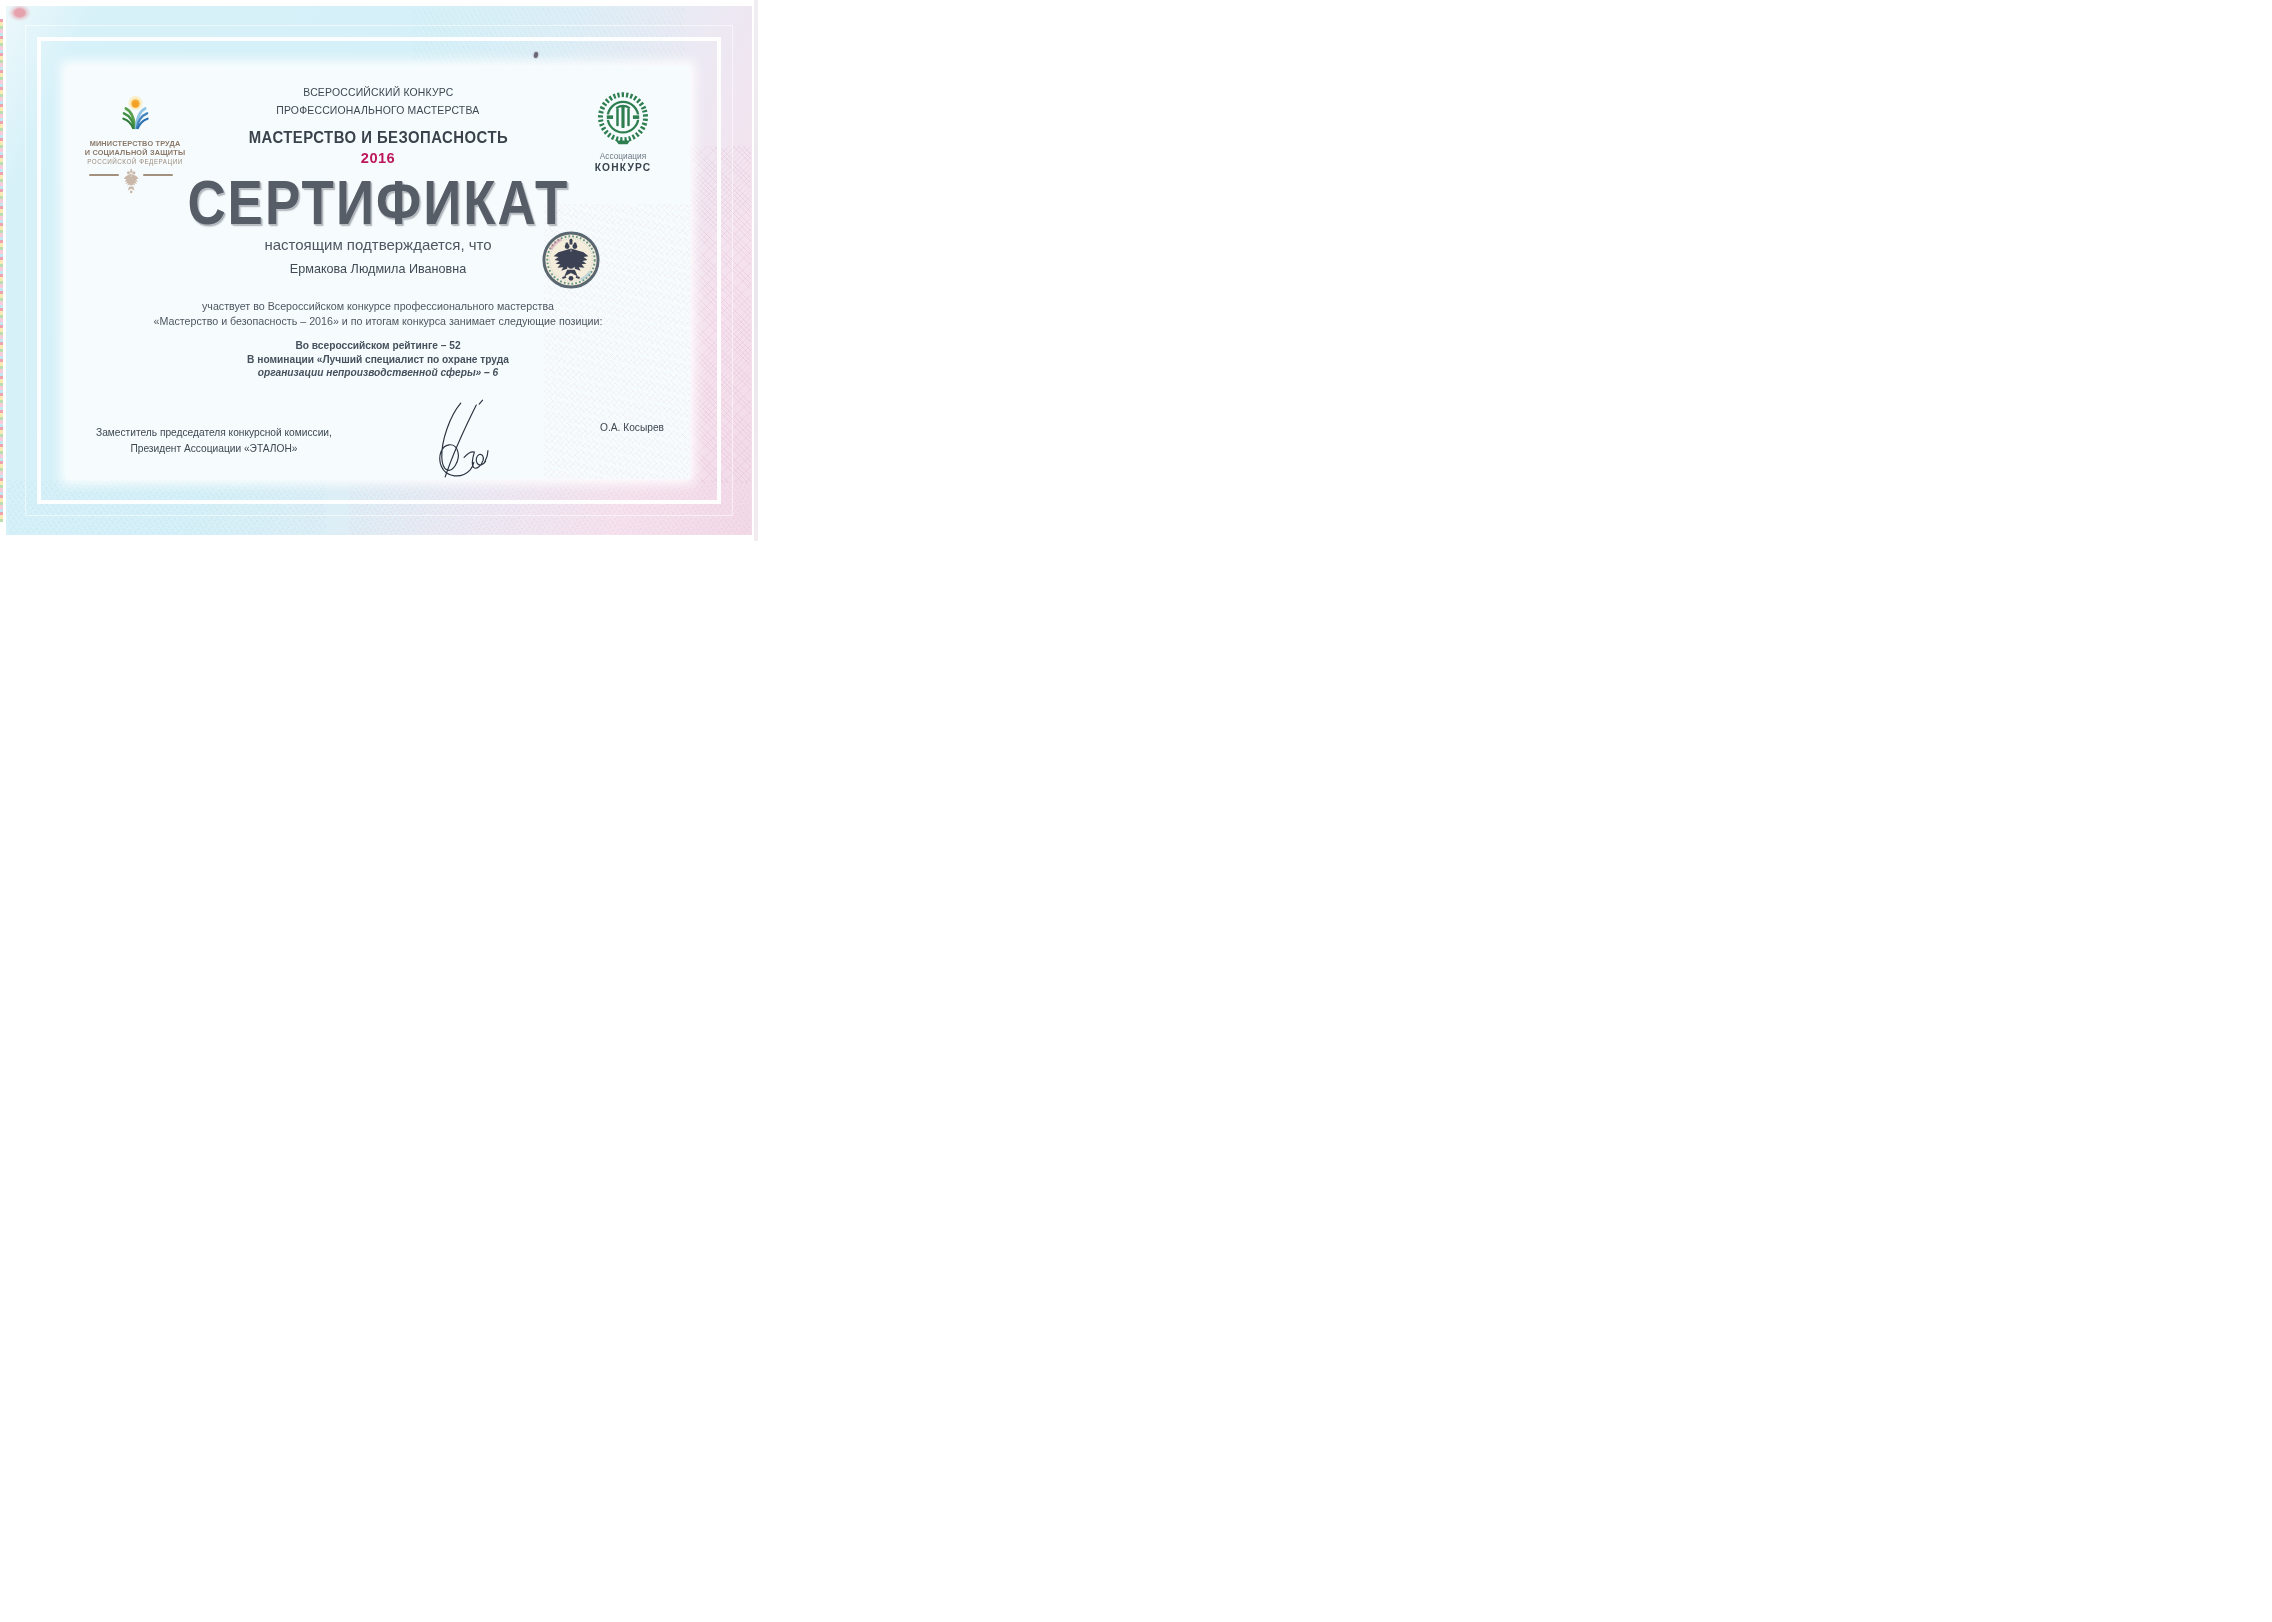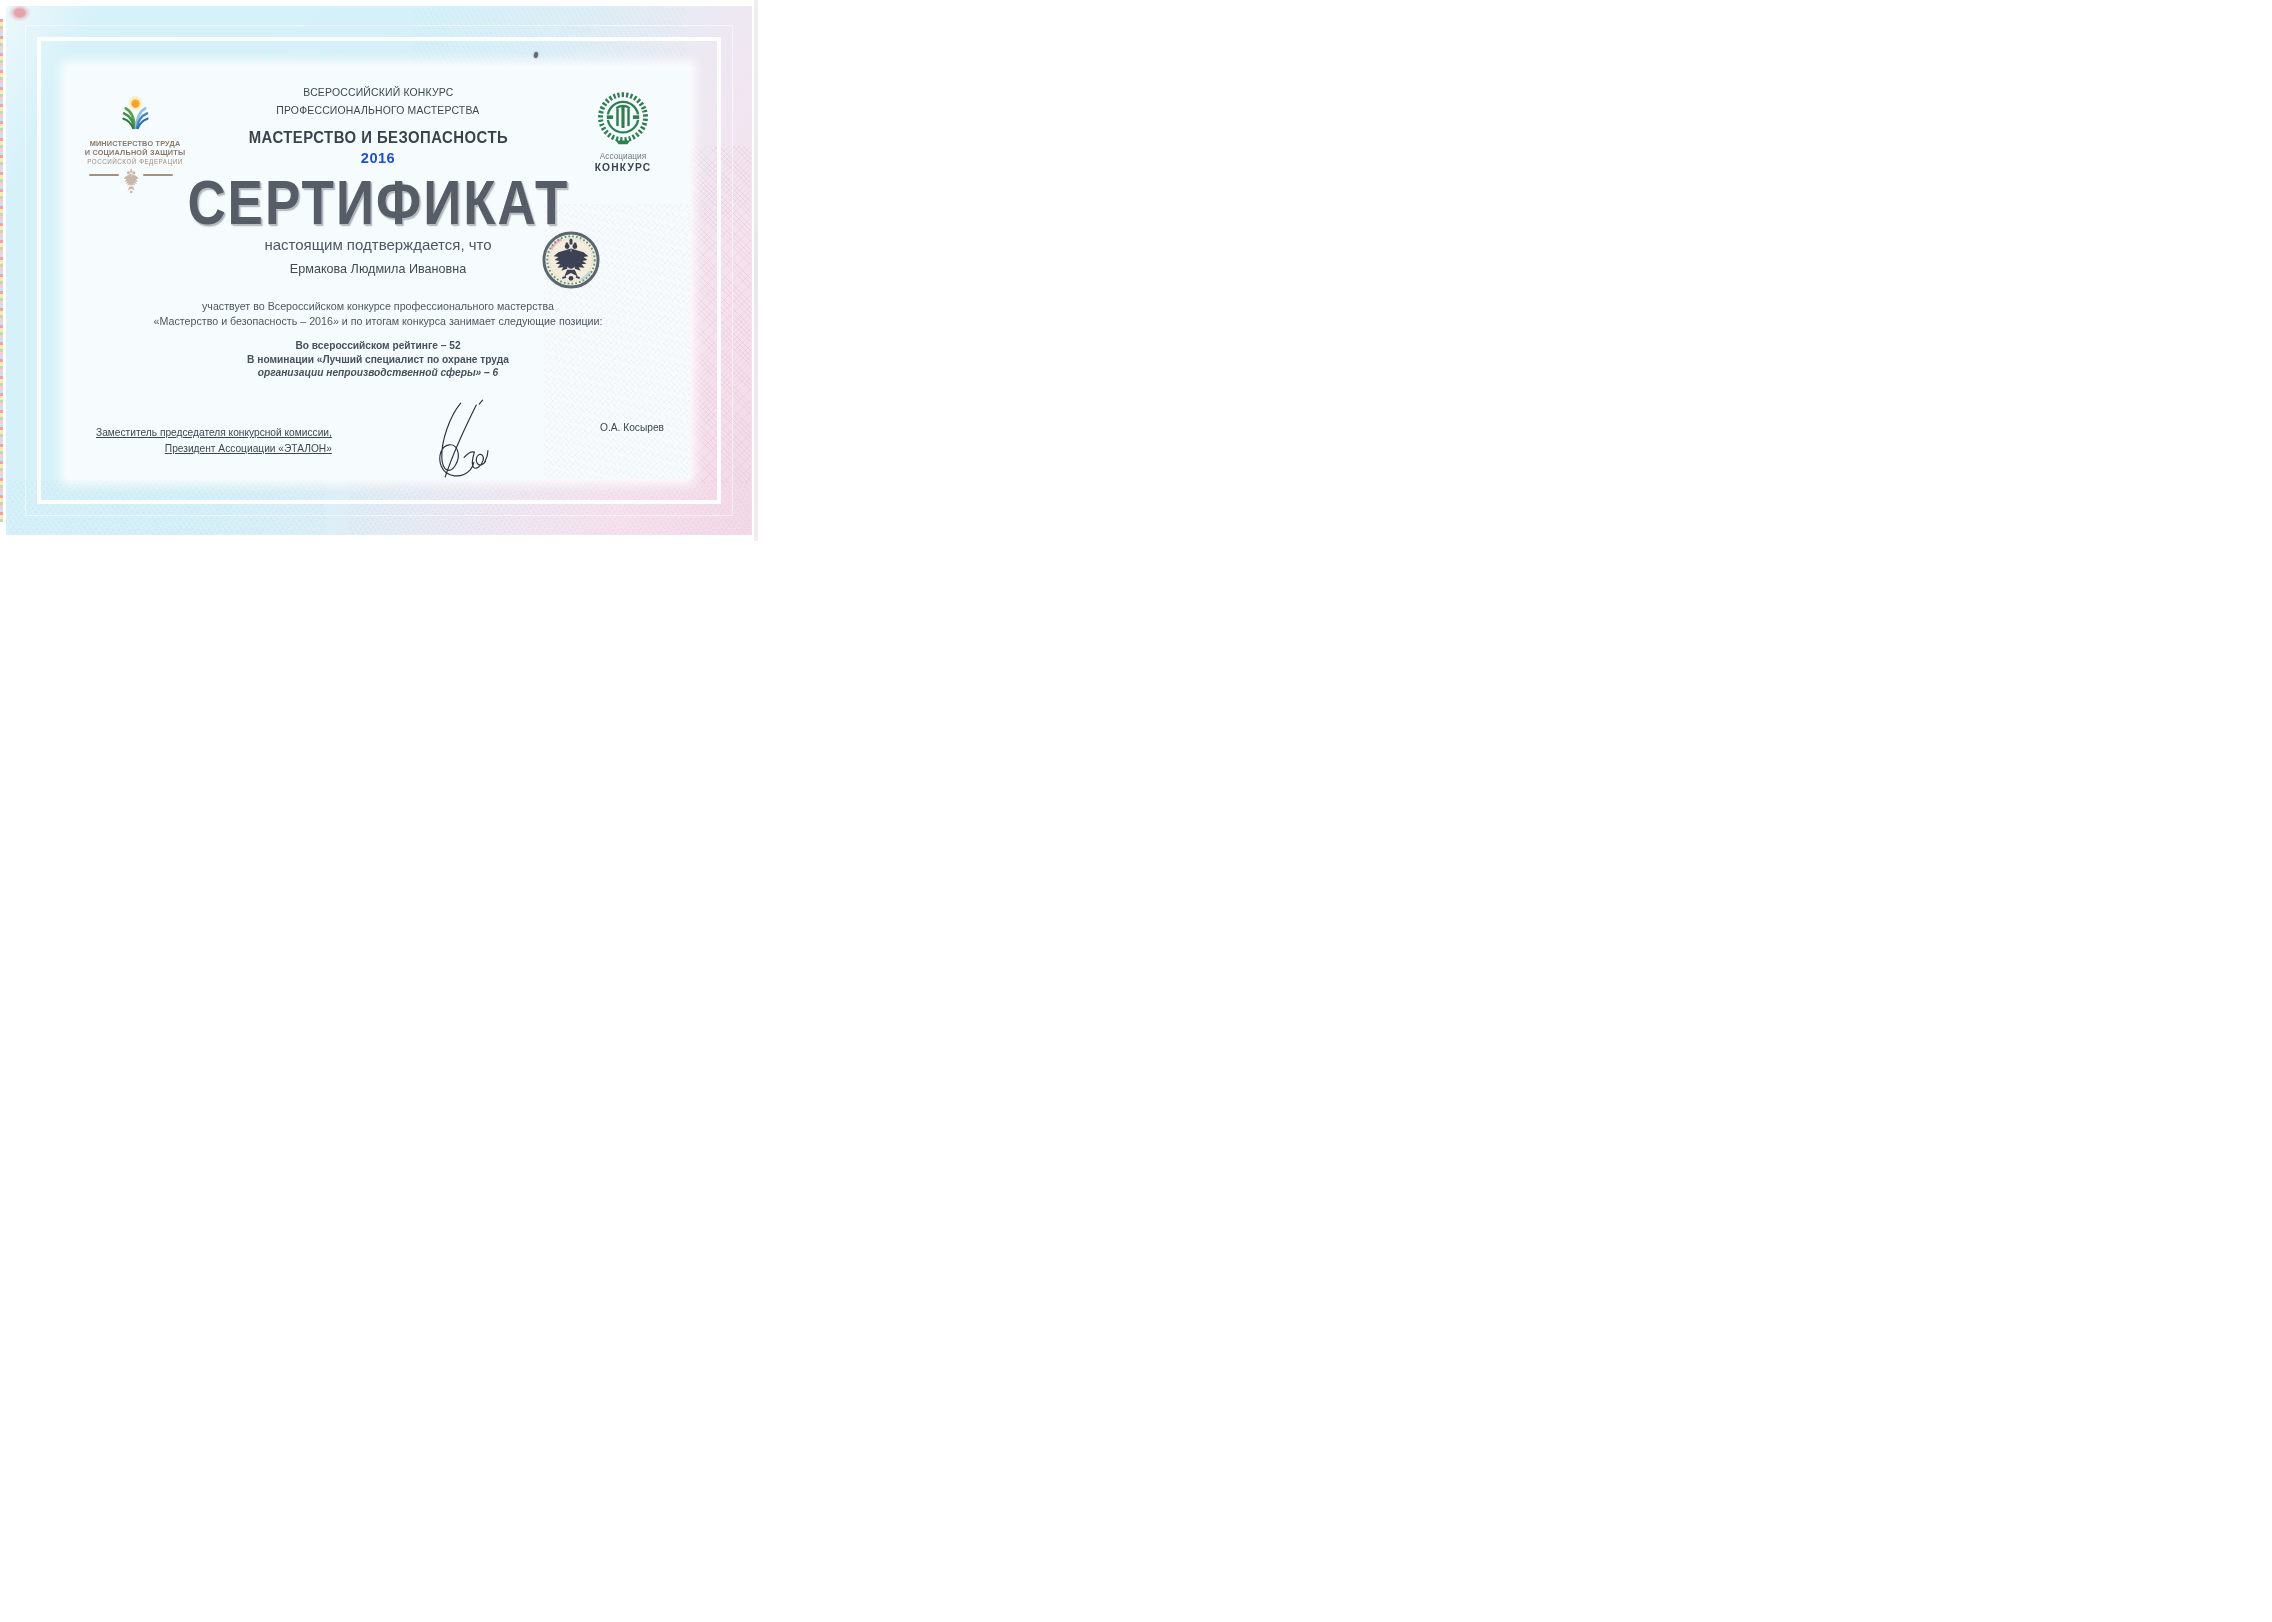--- a/index.html
+++ b/index.html
@@ -71,21 +71,21 @@
   }
   
   .center-col{position:absolute;left:66px;right:68px;top:0;text-align:center;}
   .center-col>div{position:absolute;left:0;right:0;}
   .narrow{display:inline-block;transform:scaleX(.9);transform-origin:center;}
   .hdr-line{font-size:11.6px;letter-spacing:0.2px;color:#3e4852;}
   .hdr1{top:85px;}
   .hdr2{top:103px;}
   .comp{top:129px;font-size:16px;font-weight:700;color:#3a434c;letter-spacing:0.5px;}
   .comp .narrow{transform:scaleX(.93);}
-  .year{top:150px;font-size:14.6px;font-weight:700;color:#1d4ed8;letter-spacing:0.5px;}
+  .year{top:150px;font-size:14.6px;font-weight:700;color:#be185d;letter-spacing:0.5px;}
   .cert-title{
     top:171px;font-size:63px;line-height:1.0;font-weight:700;color:#575d67;letter-spacing:2.4px;
   }
   .cert-title .narrow{
     transform:scaleX(.84);
     text-shadow:0.5px 0.5px 0 #b9bec5,1px 1px 0 #a6abb3,1.9px 1.9px 1.5px rgba(60,65,75,.38),-0.5px -0.5px 0 #ffffff;
   }
   .confirm{top:236px;font-size:15px;color:#4e5761;}
   .recipient{top:262px;font-size:12.6px;color:#414b55;}
   .para1{top:300px;font-size:10.7px;color:#4e5761;}
@@ -105,21 +105,21 @@
   .seg-r{left:74px;width:30px;}
   .min-eagle{position:absolute;left:52px;top:-5.8px;width:20.4px;height:30px;opacity:.75;}
   
   .etalon{position:absolute;left:577px;top:90px;width:92px;text-align:center;}
   .etalon .wreath{width:54px;height:57px;margin:0 auto;}
   .et-label{font-size:8.3px;color:#6f7b85;margin-top:1.9px;}
   .et-name{font-size:10.2px;font-weight:700;color:#3a444e;letter-spacing:1.2px;margin-top:1.5px;}
   
   .seal{position:absolute;left:542px;top:231px;width:58px;height:58px;}
   
-  .sig-block{position:absolute;left:96px;top:425px;font-size:10.2px;line-height:16px;color:#3e4852;text-align:right;text-decoration:underline;}
+  .sig-block{position:absolute;left:96px;top:425px;font-size:10.2px;line-height:16px;color:#3e4852;text-align:center;}
   .signature{position:absolute;left:418px;top:399px;width:85px;height:82px;}
   .signer{position:absolute;left:600px;top:422px;font-size:10.2px;color:#3e4852;}
 </style>
 </head>
 <body>
 
 <div class="page">
 
   <div class="band"></div>
   <div class="tex tex-topright"></div>

